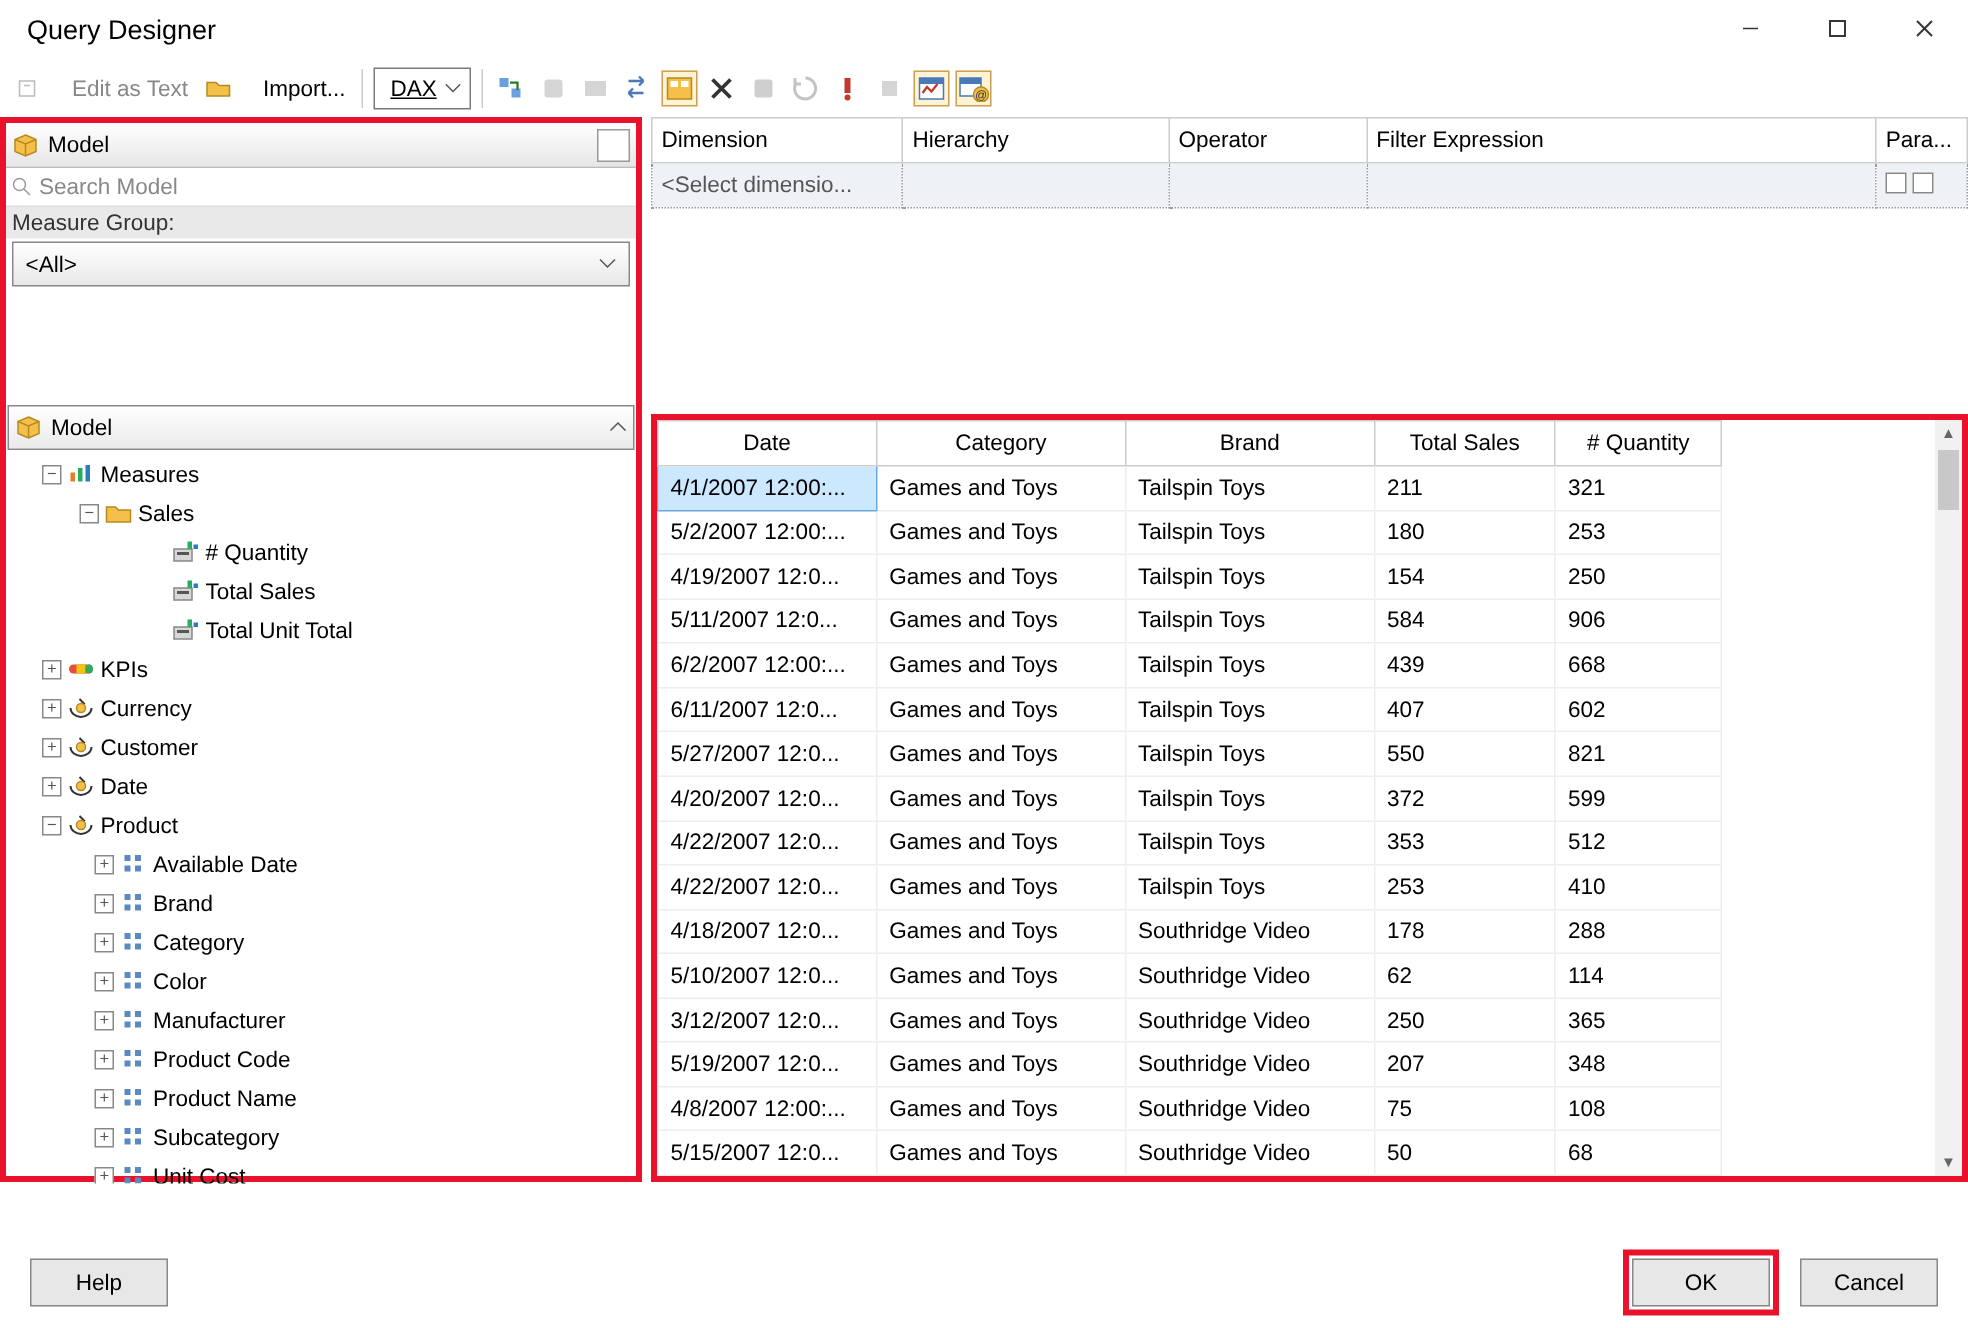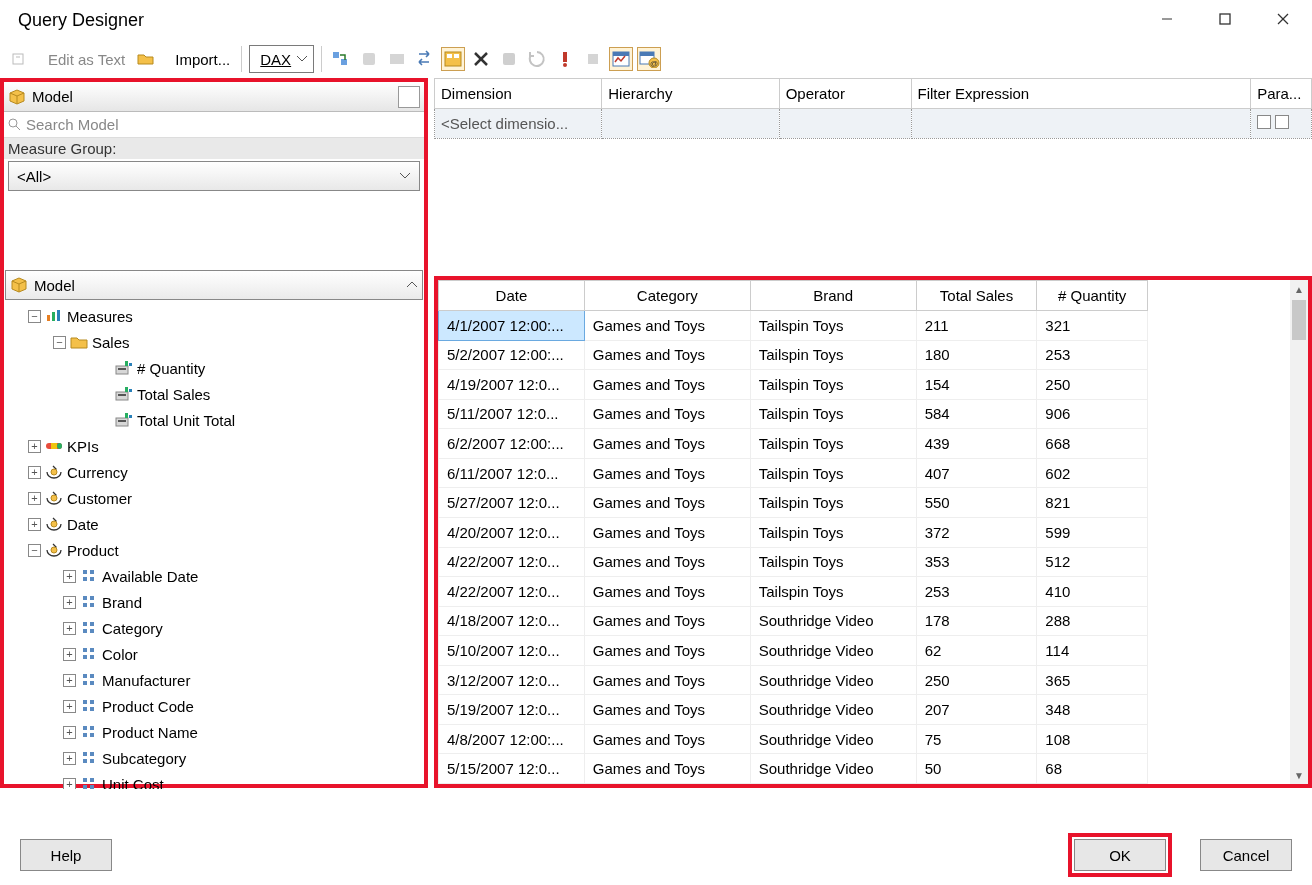--- a/index.html
+++ b/index.html
@@ -627,19 +627,19 @@
         <div class="arrow" style="top:0">▲</div>
         <div class="thumb" style="top:20px;height:40px"></div>
         <div class="arrow" style="bottom:0">▼</div>
       </div>
     </div>
   </div>
 </div>
 
 <div class="footer">
   <div class="btn">Help</div>
-  <div style="margin-left:auto;display:flex;gap:28px;align-items:center;">
+  <div style="margin-left:auto;display:flex;gap:14px;align-items:center;">
     <div class="ok-wrap">
         <div class="btn">OK</div>
       </div>
     <div class="btn">Cancel</div>
   </div>
 </div>
 
 </body></html>

